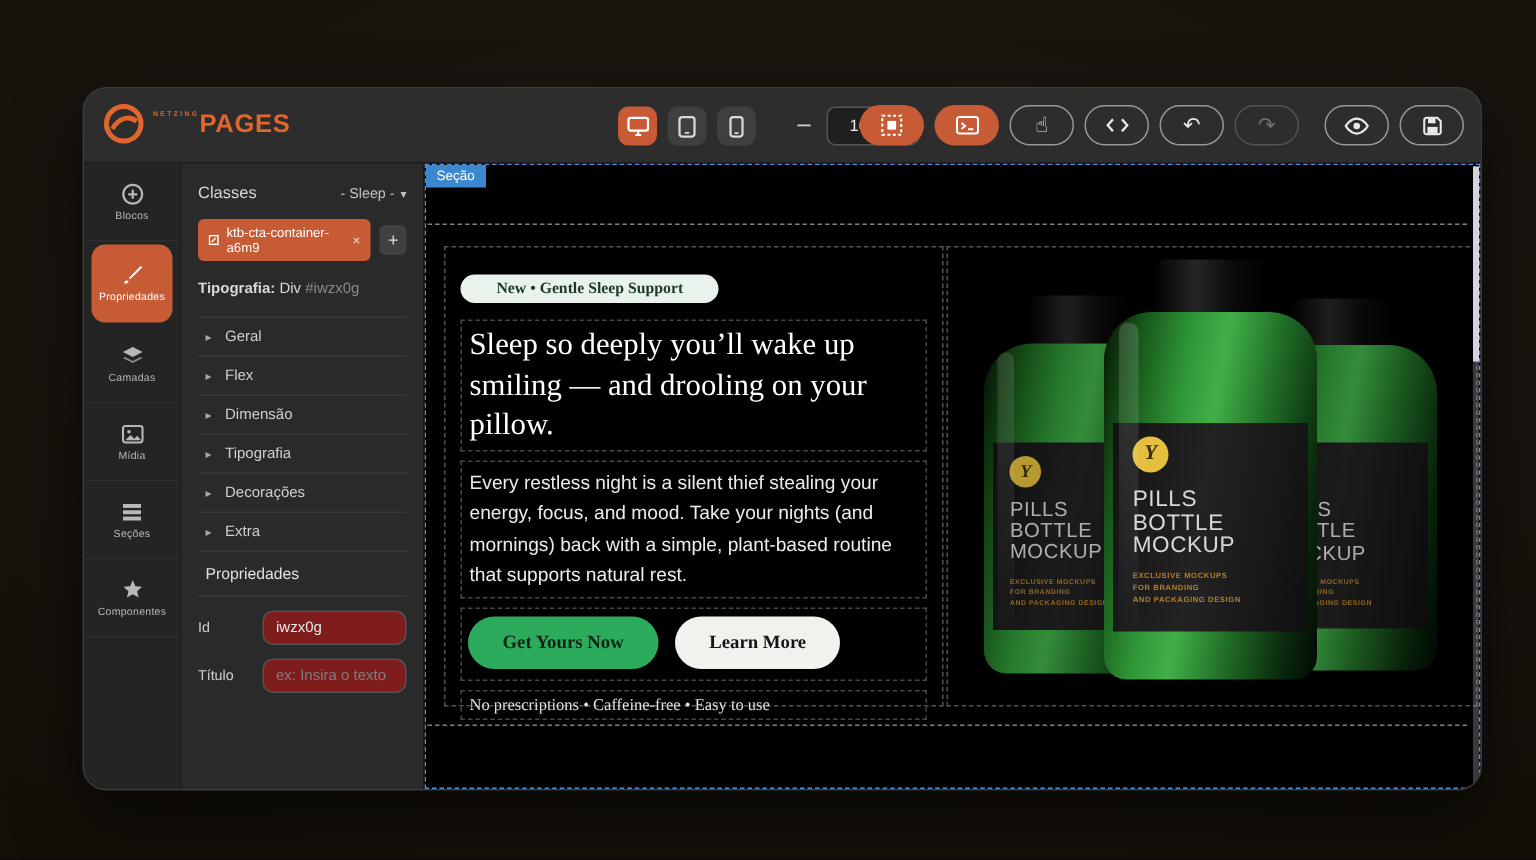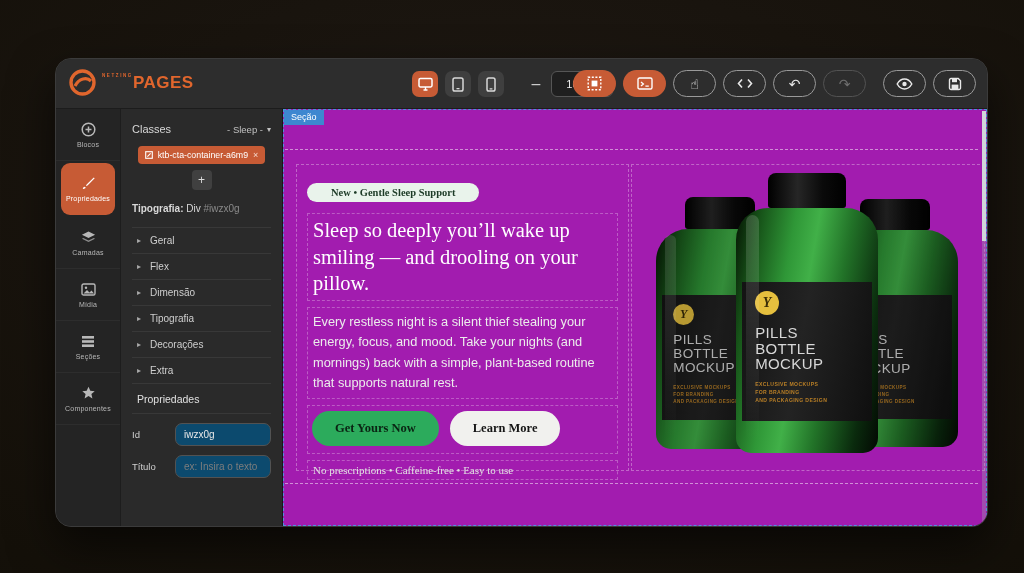--- a/index.html
+++ b/index.html
@@ -56,43 +56,43 @@
   .rail-item .rlbl { font-size:7px; letter-spacing:.2px; }
   .rail-item.active { background:#c75b35; color:#fff; border-radius:9px;
     margin:2px 5px; height:52px; border-bottom:none; }
   
   .panel { position:absolute; left:65px; top:50px; bottom:0; width:162px;
     background:#2a2a2a; border-right:1px solid #181818; z-index:5; padding:14px 11px; }
   .cls-row { display:flex; align-items:center; justify-content:space-between; }
   .cls-label { font-size:11px; color:#d8d8d8; }
   .state-dd { font-size:9.5px; color:#c2c2c2; display:flex; align-items:center; gap:4px; }
   .state-dd .caret { font-family:"DejaVu Sans",sans-serif; font-size:8px; }
-  .chip-row { display:flex; align-items:center; gap:6px; margin-top:11px;flex-direction:column; }
+  .chip-row { display:flex; align-items:center; gap:6px; margin-top:11px; }
   .chip { background:#c75b35; border-radius:4px; padding:4px 7px; display:flex; align-items:center;
     gap:5px; color:#fff; font-size:8.8px; }
   .chip .x { font-size:9px; color:#f5d9cd; }
   .add-btn { width:20px; height:20px; background:#404040; border-radius:4px; color:#ddd;
     font-size:12px; display:flex; align-items:center; justify-content:center; }
   .sel-row { margin-top:13px; font-size:10px; color:#d8d8d8; }
   .sel-row b { font-weight:bold; }
   .sel-row .sel-id { color:#8a8a8a; }
   .accordions { margin-top:13px; }
   .acc-row { display:flex; align-items:center; gap:9px; padding:7px 5px;
     border-top:1px solid #383838; font-size:10px; color:#cfcfcf; }
   .acc-row:last-child { border-bottom:1px solid #383838; }
   .acc-caret { font-family:"DejaVu Sans",sans-serif; font-size:8px; color:#a8a8a8; }
   .props-hdr { padding:9px 5px 8px; font-size:10.5px; color:#e0e0e0; border-bottom:1px solid #383838; }
   .field-row { display:flex; align-items:center; margin-top:9px; }
   .field-row label { width:43px; font-size:9.5px; color:#d0d0d0; }
-  .field-row input { flex:1; height:23px; background:#0c4a6e; border:1px solid #525252;
+  .field-row input { flex:1; height:23px; background:#7f1d1d; border:1px solid #525252;
     border-radius:7px; padding:0 8px; font-size:10px; color:#e8e8e8; outline:none;
     font-family:"Liberation Sans",sans-serif; min-width:0; }
   .field-row input::placeholder { color:#7d7d7d; }
   
-  .canvas { position:absolute; left:227px; top:50px; right:0; bottom:0; background:#a21caf; }
+  .canvas { position:absolute; left:227px; top:50px; right:0; bottom:0; background:#000000; }
   .canvas-sel { position:absolute; inset:0; border:1px dashed #4e92d9; z-index:4; pointer-events:none; }
   .sec-tag { position:absolute; left:1px; top:1px; background:#3d87d0; color:#fff;
     font-size:9px; padding:2px 7px 3px; z-index:6; }
   .cont-line-top { position:absolute; left:2px; right:9px; top:40px;
     border-top:1px dashed rgba(255,255,255,.5); }
   .cont-line-bottom { position:absolute; left:2px; right:9px; top:374px;
     border-top:1px dashed rgba(255,255,255,.5); }
   .col-left { position:absolute; left:13px; top:55px; width:333px; height:307px;
     border:1px dashed rgba(255,255,255,.32); padding:17px 10px 0; }
   .col-right { position:absolute; left:348px; top:55px; width:354px; height:307px;

